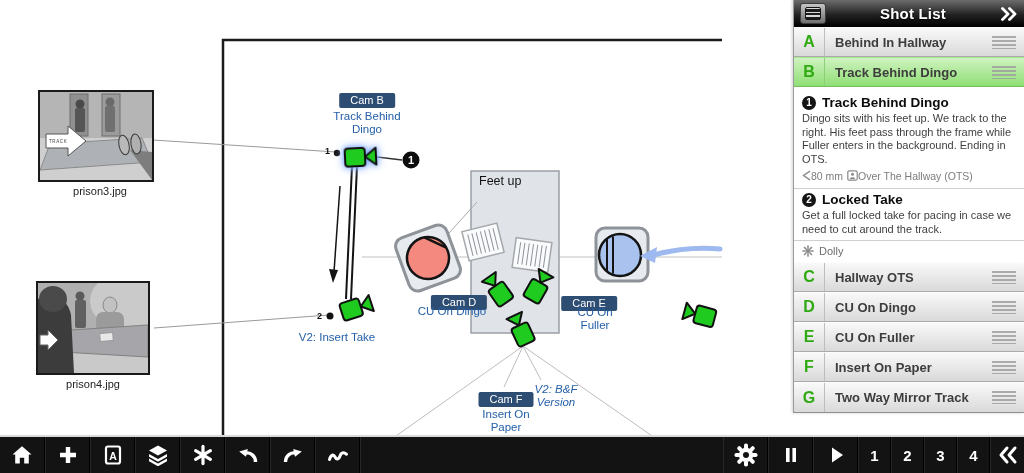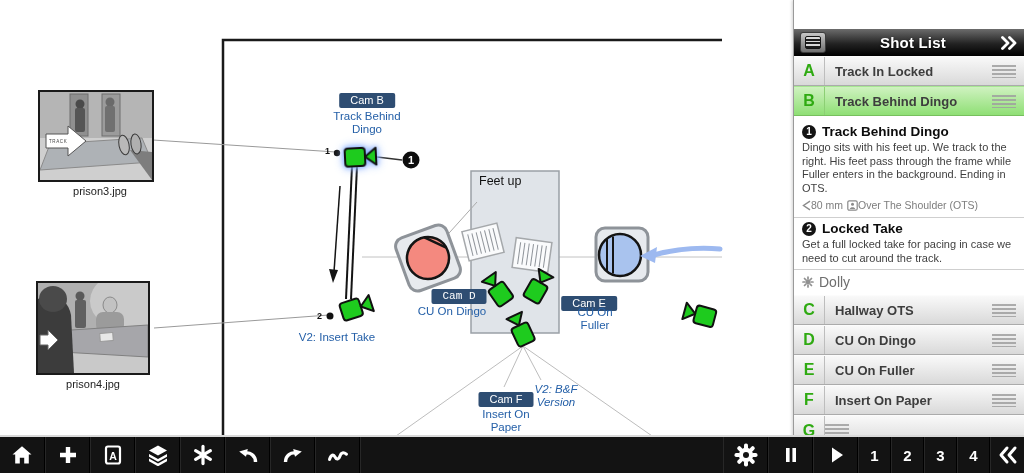--- a/index.html
+++ b/index.html
@@ -19,21 +19,21 @@
   .note-label{position:absolute;font-size:12.5px;color:#111;}
   
   .thumb{position:absolute;}
   .thumb .frame{border:2px solid #1a1a1a;background:#cfcfcf;overflow:hidden;}
   .thumb .cap{margin-top:3px;text-align:center;font-size:11px;color:#222;}
   
   .panel{position:absolute;left:793px;top:0;width:231px;background:#fff;
          border-left:1px solid #9a9a9a;border-bottom:1px solid #8f8f8f;
          box-shadow:-1px 0 3px rgba(0,0,0,.18);box-sizing:border-box;}
   .pl-header{height:27px;background:linear-gradient(#6c6c6c,#222 55%,#000);
-         display:flex;align-items:center;padding:0 6px;margin-top:29px;}
+         display:flex;align-items:center;padding:0 6px;}
   .list-btn{width:24px;height:19px;border-radius:3px;border:1px solid #3c3c3c;
          background:linear-gradient(#c6c6c6,#6f6f6f);display:flex;align-items:center;justify-content:center;}
   .list-btn .inner{width:14px;height:11px;border-radius:2px;border:1px solid #141414;background:
          repeating-linear-gradient(to bottom,#d8d8d8 0 1.5px,#1c1c1c 1.5px 3.6px);}
   .pl-title{flex:1;text-align:center;color:#fff;font-weight:bold;font-size:15px;
          text-shadow:0 1px 2px #000;letter-spacing:.2px;}
   .row{height:30px;display:flex;align-items:center;
          background:linear-gradient(#f9f9f9,#d9d9d9);
          border-bottom:1px solid #ababab;border-top:1px solid #fcfcfc;box-sizing:border-box;}
   .row .letter{width:30px;text-align:center;font-size:16px;font-weight:bold;color:#2faa12;}
@@ -43,23 +43,23 @@
          repeating-linear-gradient(to bottom,#9f9f9f 0 2px,rgba(0,0,0,0) 2px 4px);}
   .row.selected{background:linear-gradient(#cff2c0,#8fdf75);
          border-bottom:1px solid #77bf5e;border-top:1px solid #a7e693;}
   .row.selected .vline{background:#8ccf74;}
   .detail{background:#fff;padding:5px 8px 0 8px;}
   .shot-head{display:flex;align-items:center;gap:6px;margin:3px 0 2px;}
   .shot-num{width:14px;height:14px;border-radius:50%;background:#141414;color:#fff;font-size:10px;
          font-weight:bold;display:flex;align-items:center;justify-content:center;flex:none;}
   .shot-title{font-size:13.5px;font-weight:bold;color:#0c0c0c;}
   .shot-desc{font-size:11px;line-height:13.5px;color:#3f3f3f;margin:1px 0 4px;}
-  .meta{display:flex;align-items:center;gap:0;color:#7d7d7d;font-size:10.5px;margin:2px 0 6px;}
+  .meta{display:flex;align-items:flex-start;gap:0;color:#7d7d7d;font-size:10.5px;margin:2px 0 6px;}
   .sep{border-top:1px solid #cfcfcf;margin:0 -8px;}
-  .equip{display:flex;align-items:center;gap:5px;color:#6e6e6e;font-size:14px;padding:4px 0 5px;}
+  .equip{display:flex;align-items:center;gap:5px;color:#6e6e6e;font-size:11px;padding:4px 0 5px;}
   
   .canvas-bottom{position:absolute;left:0;top:435px;width:1024px;height:2px;background:#d9d9d9;}
   .toolbar{position:absolute;left:0;top:437px;width:1024px;height:36px;background:#131313;display:flex;}
   .tcell{width:45px;height:36px;flex:none;display:flex;align-items:center;justify-content:center;
          border-right:1px solid #000;border-left:1px solid #272727;box-sizing:border-box;cursor:pointer;}
   .tcell:first-child{border-left:none;}
   .ncell{width:33px;}
   .ccell{width:34px;border-right:none;}
   .tspacer{flex:1;border-left:1px solid #272727;}
   .pgnum{color:#fff;font-size:15px;font-weight:bold;}
@@ -159,21 +159,21 @@
     <use href="#cam" transform="translate(521,330) rotate(-115)" class="cam"></use>
     <use href="#cam" transform="translate(700,315) rotate(195)" class="cam"></use>
   </svg>
 
   <div class="badge" style="left:367px;top:93px;">Cam B</div>
   <div class="cam-label" style="left:367px;top:110px;width:90px;">Track Behind Dingo</div>
   <div class="pt-label" style="left:325px;top:146px;">1</div>
   <div class="pt-label" style="left:317px;top:311px;">2</div>
   <div class="cam-label" style="left:337px;top:331px;width:80px;">V2: Insert Take</div>
   <div class="note-label" style="left:479px;top:174px;">Feet up</div>
-  <div class="badge" style="left:459px;top:289px;font-family:Liberation Mono, monospace;">Cam D</div>
+  <div class="badge" style="left:459px;top:295px;">Cam D</div>
   <div class="cam-label" style="left:452px;top:305px;width:110px;">CU On Dingo</div>
   <div class="badge" style="left:589px;top:296px;">Cam E</div>
   <div class="cam-label" style="left:595px;top:306px;width:60px;">CU On Fuller</div>
   <div class="badge" style="left:506px;top:392px;">Cam F</div>
   <div class="cam-label" style="left:506px;top:408px;width:72px;">Insert On Paper</div>
   <div class="cam-label" style="left:556px;top:383px;width:70px;font-style:italic;">V2: B&amp;F Version</div>
 
   <div class="thumb" style="left:38px;top:90px;width:124px;">
     <div class="frame" style="width:112px;height:88px;">
       <svg width="112" height="88" viewBox="0 0 112 88">
@@ -225,21 +225,21 @@
         <g fill="none" stroke="#fff" stroke-width="2.8" stroke-linecap="round" stroke-linejoin="round">
           <path d="M2.5,1.5 L8,7 L2.5,12.5"></path>
             <path d="M9.5,1.5 L15,7 L9.5,12.5"></path>
         </g>
       </svg>
     </div>
 
     <div class="row">
       <div class="letter">A</div>
       <div class="vline"></div>
-      <div class="lbl">Track In Locked</div>
+      <div class="lbl">Behind In Hallway</div>
       <div class="handle"></div>
     </div>
 
     <div class="row selected">
       <div class="letter">B</div>
       <div class="vline"></div>
       <div class="lbl">Track Behind Dingo</div>
       <div class="handle"></div>
     </div>
 
@@ -252,21 +252,21 @@
       <div class="meta">
         <svg width="9" height="11" viewBox="0 0 9 11">
           <path d="M8,1.2 L1.5,5.5 L8,9.8" fill="none" stroke="#8a8a8a" stroke-width="1.4"></path>
         </svg>
         <span>80 mm</span>
         <svg width="11" height="11" viewBox="0 0 11 11" style="margin-left:4px;">
           <rect x="0.8" y="0.8" width="9.4" height="9.4" rx="1.5" fill="none" stroke="#8a8a8a" stroke-width="1.2"></rect>
           <circle cx="5.5" cy="4.3" r="1.5" fill="#8a8a8a"></circle>
           <path d="M2.8,8.9 C3.2,6.8 7.8,6.8 8.2,8.9 Z" fill="#8a8a8a"></path>
         </svg>
-        <span>Over The Shoulder (OTS)</span>
+        <span>Over The Hallway (OTS)</span>
       </div>
       <div class="sep"></div>
       <div class="shot-head">
         <div class="shot-num">2</div>
         <div class="shot-title">Locked Take</div>
       </div>
       <div class="shot-desc">Get a full locked take for pacing in case we need to cut around the track.</div>
       <div class="sep"></div>
       <div class="equip">
         <svg width="12" height="12" viewBox="0 0 12 12">
@@ -306,20 +306,21 @@
     </div>
     <div class="row">
       <div class="letter">F</div>
       <div class="vline"></div>
       <div class="lbl">Insert On Paper</div>
       <div class="handle"></div>
     </div>
     <div class="row" style="border-bottom:none;">
       <div class="letter">G</div>
       <div class="vline"></div>
+      <div class="lbl">Two Way Mirror Track</div>
       <div class="handle"></div>
     </div>
   </div>
 
   <div class="canvas-bottom"></div>
   <div class="toolbar">
     <div class="tcell">
       <svg width="22" height="22" viewBox="0 0 22 22">
         <path d="M11,2.2 L20.5,10.5 L17.8,10.5 L17.8,19.5 L13.2,19.5 L13.2,13.8 L8.8,13.8 L8.8,19.5 L4.2,19.5 L4.2,10.5 L1.5,10.5 Z" fill="#fff"></path>
       </svg>

